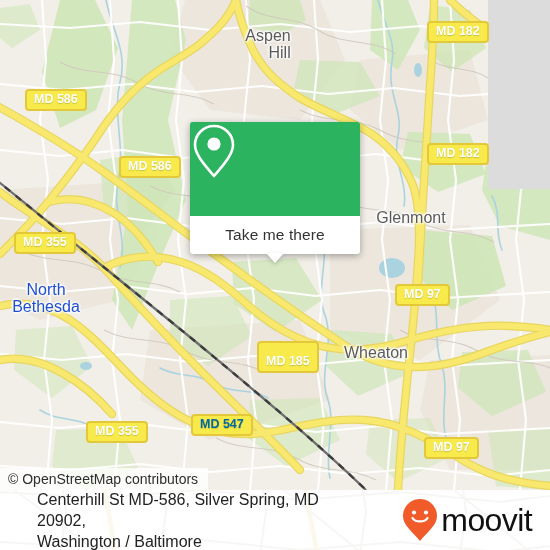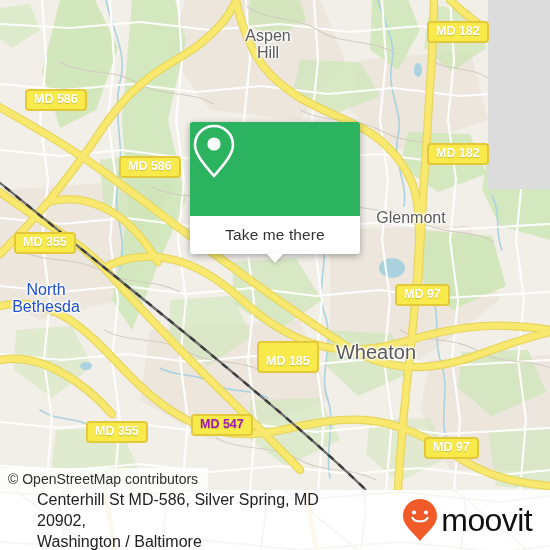--- a/index.html
+++ b/index.html
@@ -215,46 +215,46 @@
         <g>
           <path d="M-6,178 C60,232 130,288 196,342 C256,392 312,438 366,490" stroke="#6d6d6d" fill="none" stroke-width="2.3"></path>
           <path d="M-6,178 C60,232 130,288 196,342 C256,392 312,438 366,490" stroke="#3c3c3c" fill="none" stroke-width="2.3" stroke-dasharray="7 7"></path>
         </g>
       </g>
     </svg>
 
     <div class="gray-panel"></div>
 
     <div id="place-labels">
-        <div style="position: absolute; left: 268px; top: 44px; transform: translate(-50%, -50%); text-align: center; white-space: nowrap; font-size: 16px; line-height: 17px; color: rgb(90, 90, 90); text-shadow: rgb(255, 255, 255) 0px 0px 3px, rgb(255, 255, 255) 0px 0px 3px, rgb(255, 255, 255) 0px 0px 3px, rgb(255, 255, 255) 1px 1px 2px, rgb(255, 255, 255) -1px -1px 2px;">
+        <div style="position: absolute; left: 268px; top: 44px; transform: translate(-50%, -50%); text-align: right; white-space: nowrap; font-size: 16px; line-height: 17px; color: rgb(90, 90, 90); text-shadow: rgb(255, 255, 255) 0px 0px 3px, rgb(255, 255, 255) 0px 0px 3px, rgb(255, 255, 255) 0px 0px 3px, rgb(255, 255, 255) 1px 1px 2px, rgb(255, 255, 255) -1px -1px 2px;">
           <div>Aspen</div>
           <div>Hill</div>
         </div>
         <div style="position: absolute; left: 411px; top: 217px; transform: translate(-50%, -50%); text-align: center; white-space: nowrap; font-size: 16px; line-height: 17px; color: rgb(90, 90, 90); text-shadow: rgb(255, 255, 255) 0px 0px 3px, rgb(255, 255, 255) 0px 0px 3px, rgb(255, 255, 255) 0px 0px 3px, rgb(255, 255, 255) 1px 1px 2px, rgb(255, 255, 255) -1px -1px 2px;">
           <div>Glenmont</div>
         </div>
         <div style="position: absolute; left: 46px; top: 298px; transform: translate(-50%, -50%); text-align: center; white-space: nowrap; font-size: 16px; line-height: 17px; color: #1d4ed8; text-shadow: rgb(255, 255, 255) 0px 0px 3px, rgb(255, 255, 255) 0px 0px 3px, rgb(255, 255, 255) 0px 0px 3px, rgb(255, 255, 255) 1px 1px 2px, rgb(255, 255, 255) -1px -1px 2px;">
           <div>North</div>
           <div>Bethesda</div>
         </div>
-        <div style="position: absolute; left: 376px; top: 352px; transform: translate(-50%, -50%); text-align: right; white-space: nowrap; font-size: 20px; line-height: 17px; color: rgb(90, 90, 90); text-shadow: rgb(255, 255, 255) 0px 0px 3px, rgb(255, 255, 255) 0px 0px 3px, rgb(255, 255, 255) 0px 0px 3px, rgb(255, 255, 255) 1px 1px 2px, rgb(255, 255, 255) -1px -1px 2px;">
+        <div style="position: absolute; left: 376px; top: 352px; transform: translate(-50%, -50%); text-align: right; white-space: nowrap; font-size: 16px; line-height: 17px; color: rgb(90, 90, 90); text-shadow: rgb(255, 255, 255) 0px 0px 3px, rgb(255, 255, 255) 0px 0px 3px, rgb(255, 255, 255) 0px 0px 3px, rgb(255, 255, 255) 1px 1px 2px, rgb(255, 255, 255) -1px -1px 2px;">
           <div>Wheaton</div>
         </div>
       </div>
 
     <div id="route-shields">
         <div style="position: absolute; left: 25px; top: 89px; padding: 2px 7px 3px; background: rgb(247, 234, 74); border: 2px solid rgb(227, 200, 58); border-radius: 4px; color: rgb(255, 255, 255); font-size: 12.5px; font-weight: bold; line-height: 13px; white-space: nowrap; text-shadow: rgba(0, 0, 0, 0.18) 0px 1px 1px;">MD 586</div>
         <div style="position: absolute; left: 119px; top: 156px; padding: 2px 7px 3px; background: rgb(247, 234, 74); border: 2px solid rgb(227, 200, 58); border-radius: 4px; color: rgb(255, 255, 255); font-size: 12.5px; font-weight: bold; line-height: 13px; white-space: nowrap; text-shadow: rgba(0, 0, 0, 0.18) 0px 1px 1px;">MD 586</div>
         <div style="position: absolute; left: 427px; top: 21px; padding: 2px 7px 3px; background: rgb(247, 234, 74); border: 2px solid rgb(227, 200, 58); border-radius: 4px; color: rgb(255, 255, 255); font-size: 12.5px; font-weight: bold; line-height: 13px; white-space: nowrap; text-shadow: rgba(0, 0, 0, 0.18) 0px 1px 1px;">MD 182</div>
         <div style="position: absolute; left: 427px; top: 143px; padding: 2px 7px 3px; background: rgb(247, 234, 74); border: 2px solid rgb(227, 200, 58); border-radius: 4px; color: rgb(255, 255, 255); font-size: 12.5px; font-weight: bold; line-height: 13px; white-space: nowrap; text-shadow: rgba(0, 0, 0, 0.18) 0px 1px 1px;">MD 182</div>
         <div style="position: absolute; left: 14px; top: 232px; padding: 2px 7px 3px; background: rgb(247, 234, 74); border: 2px solid rgb(227, 200, 58); border-radius: 4px; color: rgb(255, 255, 255); font-size: 12.5px; font-weight: bold; line-height: 13px; white-space: nowrap; text-shadow: rgba(0, 0, 0, 0.18) 0px 1px 1px;">MD 355</div>
         <div style="position: absolute; left: 395px; top: 284px; padding: 2px 7px 3px; background: rgb(247, 234, 74); border: 2px solid rgb(227, 200, 58); border-radius: 4px; color: rgb(255, 255, 255); font-size: 12.5px; font-weight: bold; line-height: 13px; white-space: nowrap; text-shadow: rgba(0, 0, 0, 0.18) 0px 1px 1px;">MD 97</div>
         <div style="position: absolute; left: 257px; top: 341px; padding: 12px 7px 3px; background: rgb(247, 234, 74); border: 2px solid rgb(227, 200, 58); border-radius: 4px; color: rgb(255, 255, 255); font-size: 12.5px; font-weight: bold; line-height: 13px; white-space: nowrap; text-shadow: rgba(0, 0, 0, 0.18) 0px 1px 1px;">MD 185</div>
         <div style="position: absolute; left: 424px; top: 437px; padding: 2px 7px 3px; background: rgb(247, 234, 74); border: 2px solid rgb(227, 200, 58); border-radius: 4px; color: rgb(255, 255, 255); font-size: 12.5px; font-weight: bold; line-height: 13px; white-space: nowrap; text-shadow: rgba(0, 0, 0, 0.18) 0px 1px 1px;">MD 97</div>
-        <div style="position: absolute; left: 191px; top: 414px; padding: 2px 7px 3px; background: rgb(247, 234, 74); border: 2px solid rgb(227, 200, 58); border-radius: 4px; color: #a21caf; font-size: 12.5px; font-weight: bold; line-height: 13px; white-space: nowrap; text-shadow: rgba(0, 0, 0, 0.18) 0px 1px 1px;">MD 547</div>
+        <div style="position: absolute; left: 191px; top: 414px; padding: 2px 7px 3px; background: rgb(247, 234, 74); border: 2px solid rgb(227, 200, 58); border-radius: 4px; color: #0369a1; font-size: 12.5px; font-weight: bold; line-height: 13px; white-space: nowrap; text-shadow: rgba(0, 0, 0, 0.18) 0px 1px 1px;">MD 547</div>
         <div style="position: absolute; left: 86px; top: 421px; padding: 2px 7px 3px; background: rgb(247, 234, 74); border: 2px solid rgb(227, 200, 58); border-radius: 4px; color: rgb(255, 255, 255); font-size: 12.5px; font-weight: bold; line-height: 13px; white-space: nowrap; text-shadow: rgba(0, 0, 0, 0.18) 0px 1px 1px;">MD 355</div>
       </div>
 
     <div class="popup">
       <div class="popup-top">
         <svg width="48" height="58" viewBox="0 0 48 58">
           <path d="M24 4 C13.5 4 5 12.4 5 22.8 C5 33 15.5 44 24 54 C32.5 44 43 33 43 22.8 C43 12.4 34.5 4 24 4 Z" fill="none" stroke="#ffffff" stroke-width="2.6" stroke-linejoin="round"></path>
           <circle cx="24" cy="22" r="6.6" fill="#ffffff"></circle>
         </svg>
       </div>

